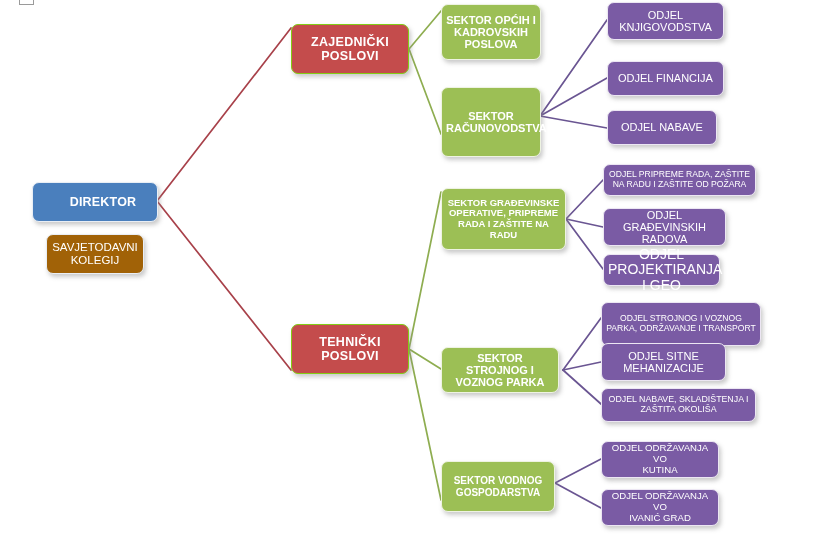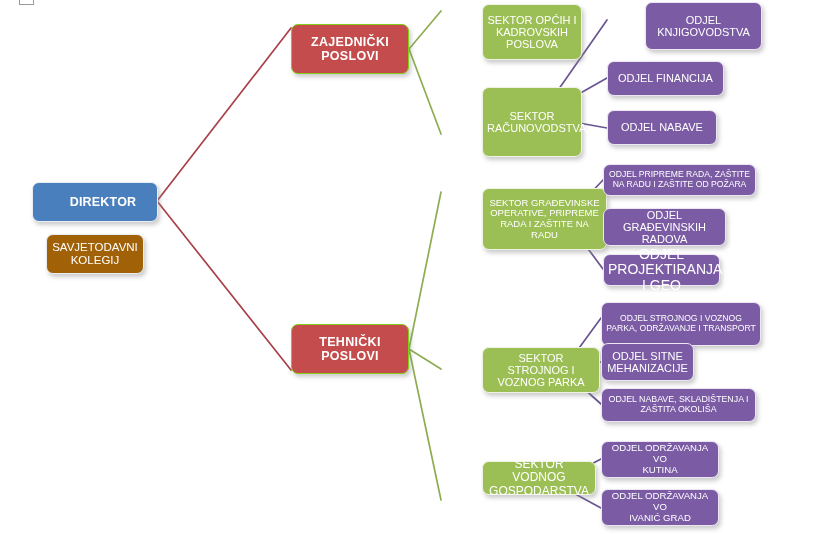--- a/index.html
+++ b/index.html
@@ -57,22 +57,21 @@
   }
   .n-red {
     background: #c44c4c;
     border: 1px solid #84cc16;
     font-weight: bold;
     letter-spacing: 0.3px;
   }
   .n-green {
     background: #9cbf55;
     border: 1px solid #eef3e2;
-    font-weight: normal;
-    margin-left: 41px;
+    font-weight: bold;
   }
   .n-purple {
     background: #7a5ba4;
     border: 1px solid #ece6f3;
     font-weight: normal;
   }
   .artifact {
     position: absolute;
     border: 1px solid #9a9a9a;
     border-top: none;
@@ -156,26 +155,26 @@
     <span class="lbl">SEKTOR GRAĐEVINSKE
 OPERATIVE, PRIPREME
 RADA I ZAŠTITE NA RADU</span>
   </div>
 
   <div class="node n-green" style="left:441px; top:347px; width:118px; height:46px; font-size:11px;">
     <span class="lbl">SEKTOR STROJNOG I
 VOZNOG PARKA</span>
   </div>
 
-  <div class="node n-green" style="left:441px; top:461px; width:114px; height:34px; font-size:12px;">
+  <div class="node n-green" style="left:441px; top:461px; width:114px; height:51px; font-size:10px;">
     <span class="lbl">SEKTOR VODNOG
 GOSPODARSTVA</span>
   </div>
 
-  <div class="node n-purple" style="left:607px; top:2px; width:117px; height:48px; font-size:11px;margin-left:38px;">
+  <div class="node n-purple" style="left:607px; top:2px; width:117px; height:38px; font-size:11px;">
     <span class="lbl">ODJEL
 KNJIGOVODSTVA</span>
   </div>
 
   <div class="node n-purple" style="left:607px; top:61px; width:117px; height:35px; font-size:11px;">
     <span class="lbl">ODJEL FINANCIJA</span>
   </div>
 
   <div class="node n-purple" style="left:607px; top:110px; width:110px; height:35px; font-size:11px;">
     <span class="lbl">ODJEL NABAVE</span>
@@ -194,21 +193,21 @@
   <div class="node n-purple" style="left:603px; top:254px; width:117px; height:32px; font-size:14px;">
     <span class="lbl">ODJEL PROJEKTIRANJA
 I GEO</span>
   </div>
 
   <div class="node n-purple" style="left:601px; top:302px; width:160px; height:44px; font-size:8.6px;">
     <span class="lbl">ODJEL  STROJNOG I VOZNOG
 PARKA, ODRŽAVANJE I TRANSPORT</span>
   </div>
 
-  <div class="node n-purple" style="left:601px; top:343px; width:93px; height:38px; font-size:11px;">
+  <div class="node n-purple" style="left:601px; top:343px; width:125px; height:38px; font-size:11px;">
     <span class="lbl">ODJEL SITNE
 MEHANIZACIJE</span>
   </div>
 
   <div class="node n-purple" style="left:601px; top:388px; width:155px; height:34px; font-size:8.8px;">
     <span class="lbl">ODJEL NABAVE, SKLADIŠTENJA I
 ZAŠTITA OKOLIŠA</span>
   </div>
 
   <div class="node n-purple" style="left:601px; top:441px; width:118px; height:37px; font-size:9.6px;">

